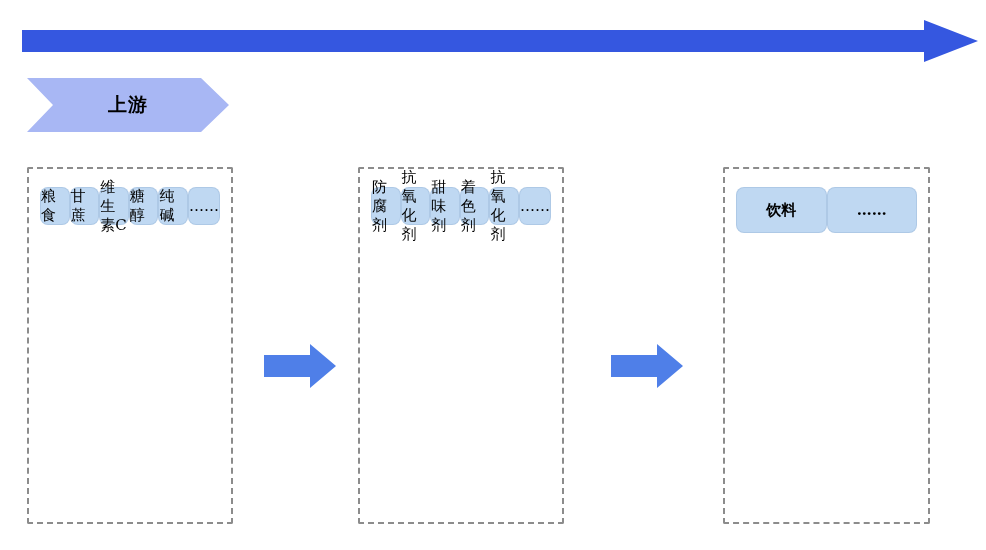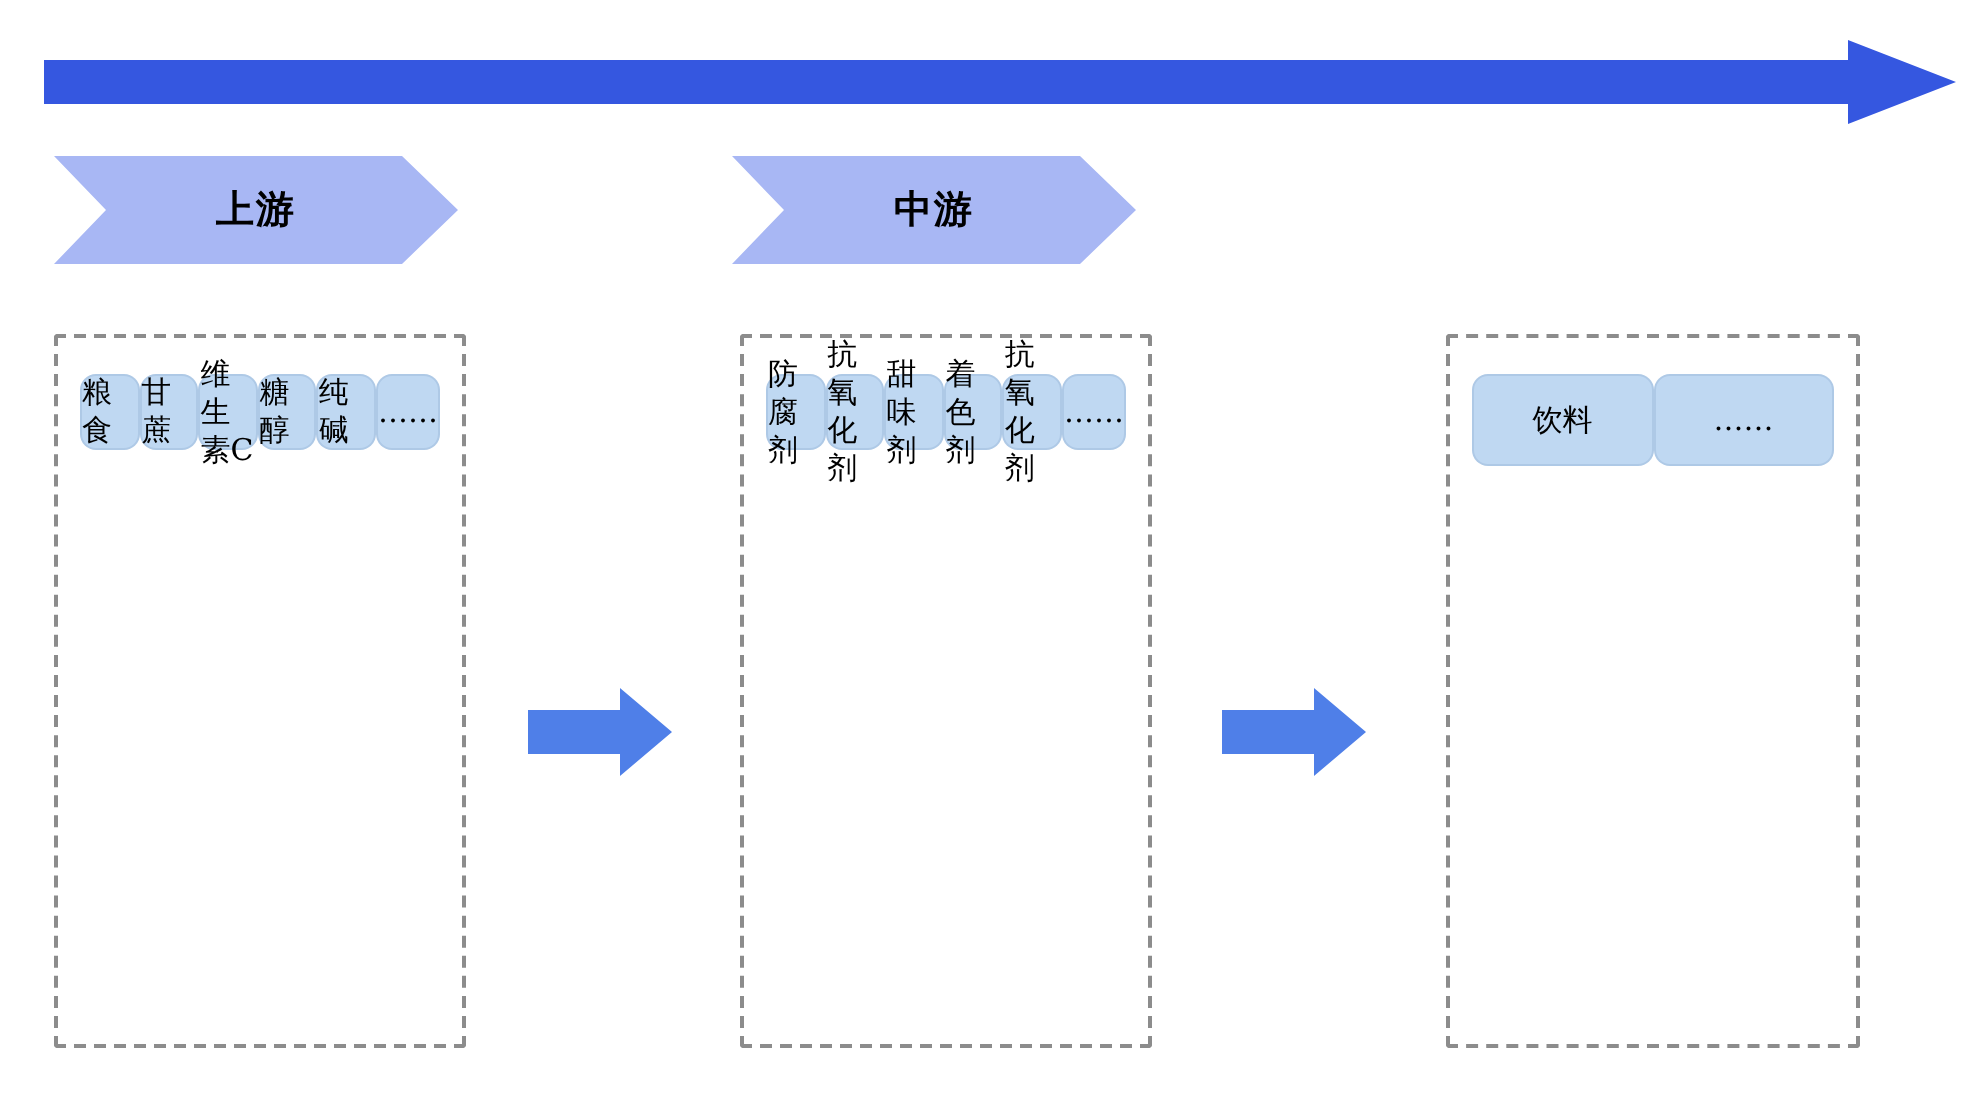--- a/index.html
+++ b/index.html
@@ -39,54 +39,51 @@
 
   
   .column-box{
     position:absolute;top:167px;height:357px;width:206px;
     border:2px dashed var(--dashed-border);
     border-radius:2px;
     display:flex;flex-direction:row;justify-content:space-between;
     padding:18px 11px 15px 11px;
   }
   .col-1{left:27px;}
-  .col-2{left:370px;}
+  .col-2{left:358px;}
   .col-3{left:723px;width:207px;}
 
   .item-box{
     height:38px;width:100%;
     background:var(--item-box);
     border:1px solid rgba(130,160,200,0.28);
     border-radius:8px;
     display:flex;align-items:center;justify-content:center;
     font-family:"DejaVu Serif","Liberation Serif",serif;
     font-size:15px;color:var(--text);
   }
-  .col-3 .item-box{height:46px;}
+  .col-3 .item-box{height:46px;font-weight:bold;}
 
   
   .connector-arrow-svg{position:absolute;top:344px;width:72px;height:44px;}
   .connector-arrow-svg polygon{fill:var(--connector-arrow);}
   .conn-1{left:264px;}
   .conn-2{left:611px;}
 </style>
 </head>
 <body>
 
 <div class="canvas">
 
   <svg class="top-arrow-svg" viewBox="0 0 986 70" xmlns="http://www.w3.org/2000/svg" aria-hidden="true">
     <polygon points="22,30 924,30 924,20 978,41 924,62 924,52 22,52"></polygon>
   </svg>
 
   <div class="stage-banner stage-1">
     <span class="stage-label">上游</span>
-  </div>
-  <div class="stage-banner stage-2">
-    <span class="stage-label">中游</span>
   </div>
 
   <div class="column-box col-1">
     <div class="item-box">粮食</div>
     <div class="item-box">甘蔗</div>
     <div class="item-box">维生素C</div>
     <div class="item-box">糖醇</div>
     <div class="item-box">纯碱</div>
     <div class="item-box">……</div>
   </div>

